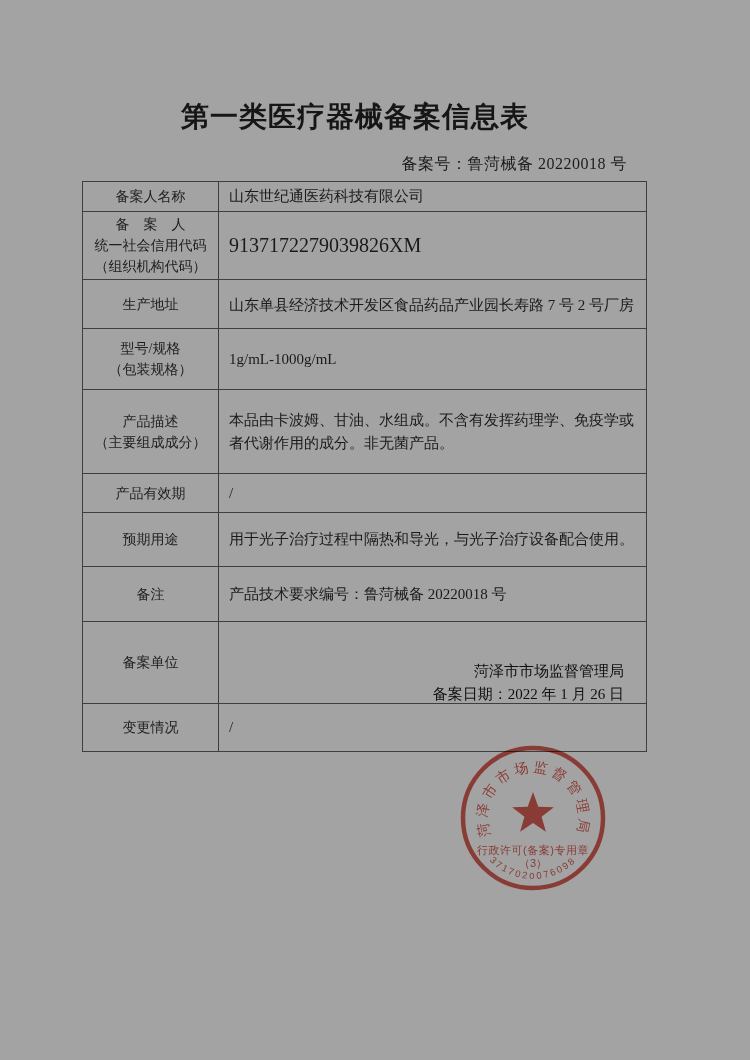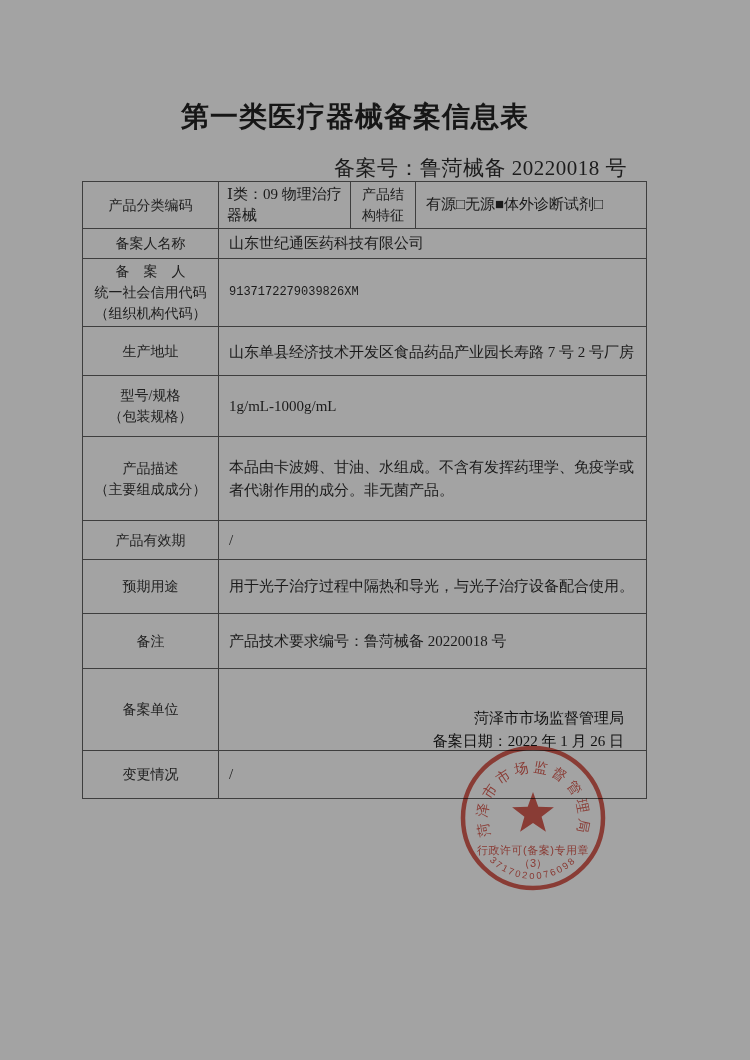--- a/index.html
+++ b/index.html
@@ -12,21 +12,21 @@
     color:#1c1c1c;
   }
   .doc-title{
     position:absolute;top:98px;left:0;width:710px;
     text-align:center;
     font-family:"Liberation Sans","DejaVu Sans",sans-serif;
     font-size:28px;font-weight:700;letter-spacing:1px;color:#161616;
   }
   .record-no{
     position:absolute;top:154px;right:123px;
-    font-size:21px;color:#1c1c1c;letter-spacing:.5px;text-align:center;
+    font-size:16px;color:#1c1c1c;letter-spacing:.5px;text-align:center;
   }
   table.reg{
     position:absolute;left:82px;top:181px;
     width:564px;
     border-collapse:collapse;table-layout:fixed;
   }
   table.reg{border:1.5px solid #3c3c3c;}
   table.reg td{
     border:1px solid #3e3e3e;
     vertical-align:middle;
@@ -70,46 +70,35 @@
   <table class="reg">
     <colgroup>
       <col style="width:136px">
         <col style="width:132px">
         <col style="width:65px">
         <col style="width:231px">
     </colgroup>
 
     <tbody>
 
-    <tr style="height:41px">
-      <td class="lbl">
-        <div>产品分类编码</div>
-      </td>
-      <td class="val" style="line-height:1.4;padding:2px 8px;">Ⅰ类：09 物理治疗器械</td>
-      <td class="lbl">
-        <div>产品结</div>
-        <div>构特征</div>
-      </td>
-      <td class="val">有源□无源■体外诊断试剂□</td>
-    </tr>
 
     <tr style="height:30px">
       <td class="lbl">
         <div>备案人名称</div>
       </td>
       <td class="val" colspan="3">山东世纪通医药科技有限公司</td>
     </tr>
 
     <tr style="height:66px">
       <td class="lbl">
         <div>备　案　人</div>
         <div>统一社会信用代码</div>
         <div>（组织机构代码）</div>
       </td>
-      <td class="val" colspan="3" style="font-size:12px;font-family:Liberation Mono, monospace;">9137172279039826XM</td>
+      <td class="val" colspan="3" style="font-size:20px;">9137172279039826XM</td>
     </tr>
 
 
     <tr style="height:49px">
       <td class="lbl">
         <div>生产地址</div>
       </td>
       <td class="val vtop" colspan="3" style="padding-right:4px;">山东单县经济技术开发区食品药品产业园长寿路 7 号 2 号厂房</td>
     </tr>
 

